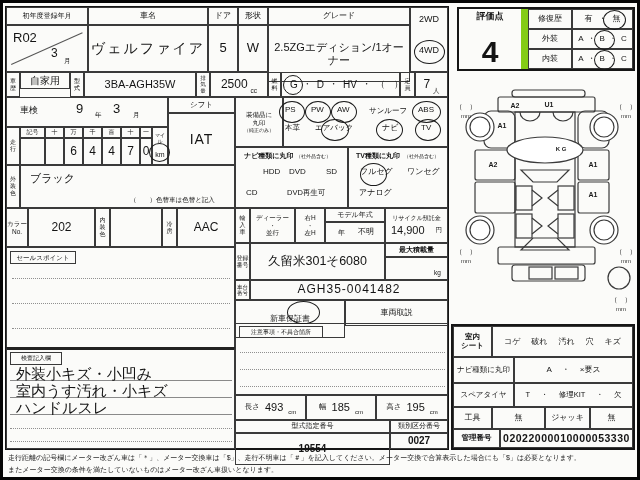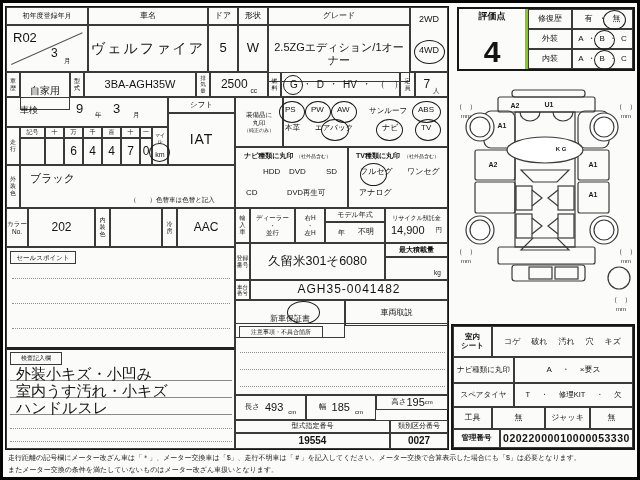--- a/index.html
+++ b/index.html
@@ -45,21 +45,21 @@
 <div class="c f8" style="left:268px;top:7px;width:142px;height:18px">グレード</div>
 <div class="c f11" style="left:268px;top:25px;width:142px;height:57px">2.5ZGエディション/1オーナー</div>
 <div class="c" style="left:410px;top:7px;width:38px;height:65px"></div>
 <div class="t f9" style="left:419px;top:15px">2WD</div>
 <div class="t f9" style="left:419px;top:46px">4WD</div>
 <div class="circle" style="left:414px;top:40px;width:29px;height:22px"></div>
 
 <div class="c vs f6" style="left:6px;top:72px;width:14px;height:25px">
     <span>車歴</span>
   </div>
-<div class="c f10" style="left:20px;top:72px;width:50px;height:38px">自家用</div>
+<div class="c f10" style="left:20px;top:72px;width:50px;height:17px">自家用</div>
 <div class="c vs f6" style="left:70px;top:72px;width:14px;height:25px">
     <span>型式</span>
   </div>
 <div class="c f11" style="left:84px;top:72px;width:112px;height:25px">3BA-AGH35W</div>
 <div class="c vs f55" style="left:196px;top:72px;width:14px;height:25px">
     <span>排気量</span>
   </div>
 <div class="c" style="left:210px;top:72px;width:58px;height:25px;gap:3px">
   <span class="f12">2500</span>
   <span class="f65" style="align-self:flex-end;margin-bottom:2px">cc</span>
@@ -244,33 +244,33 @@
 <div class="c" style="left:235px;top:395px;width:71px;height:25px;gap:5px">
   <span class="f75">長さ</span>
   <span class="f11">493</span>
   <span class="f6" style="align-self:flex-end;margin-bottom:3px">cm</span>
 </div>
 <div class="c" style="left:306px;top:395px;width:70px;height:25px;gap:5px">
   <span class="f75">幅</span>
   <span class="f11">185</span>
   <span class="f6" style="align-self:flex-end;margin-bottom:3px">cm</span>
 </div>
-<div class="c" style="left:376px;top:395px;width:72px;height:15px;">
+<div class="c" style="left:376px;top:395px;width:72px;height:25px;gap:5px">
   <span class="f75">高さ</span>
   <span class="f11">195</span>
   <span class="f6" style="align-self:flex-end;margin-bottom:3px">cm</span>
 </div>
 
 <div class="c f7" style="left:235px;top:420px;width:155px;height:13px">型式指定番号</div>
-<div class="c f10 b" style="left:235px;top:433px;width:155px;height:16px">19554</div>
+<div class="c f10 b" style="left:235px;top:433px;width:155px;height:32px">19554</div>
 <div class="c f7" style="left:390px;top:420px;width:58px;height:13px">類別区分番号</div>
 <div class="c f10 b" style="left:390px;top:433px;width:58px;height:16px">0027</div>
 
 <div class="box" style="left:457px;top:7px;width:178px;height:64px"></div>
-<div class="c col" style="left:459px;top:9px;width:69px;height:60px;border:none;border-right:3px solid #84cc16;gap:15px">
+<div class="c col" style="left:459px;top:9px;width:69px;height:60px;border:none;border-right:7px solid #84cc16;gap:15px">
   <span class="f9 b">評価点</span>
   <span class="b" style="font-size:30px;line-height:1">4</span>
 </div>
 <div class="c f8" style="left:528px;top:9px;width:44px;height:20px">修復歴</div>
 <div class="c f8" style="left:572px;top:9px;width:61px;height:20px;gap:6px">
   <span>有</span>
   <span>・</span>
   <span>無</span>
 </div>
 <div class="circle" style="left:603px;top:10px;width:21px;height:18px"></div>

